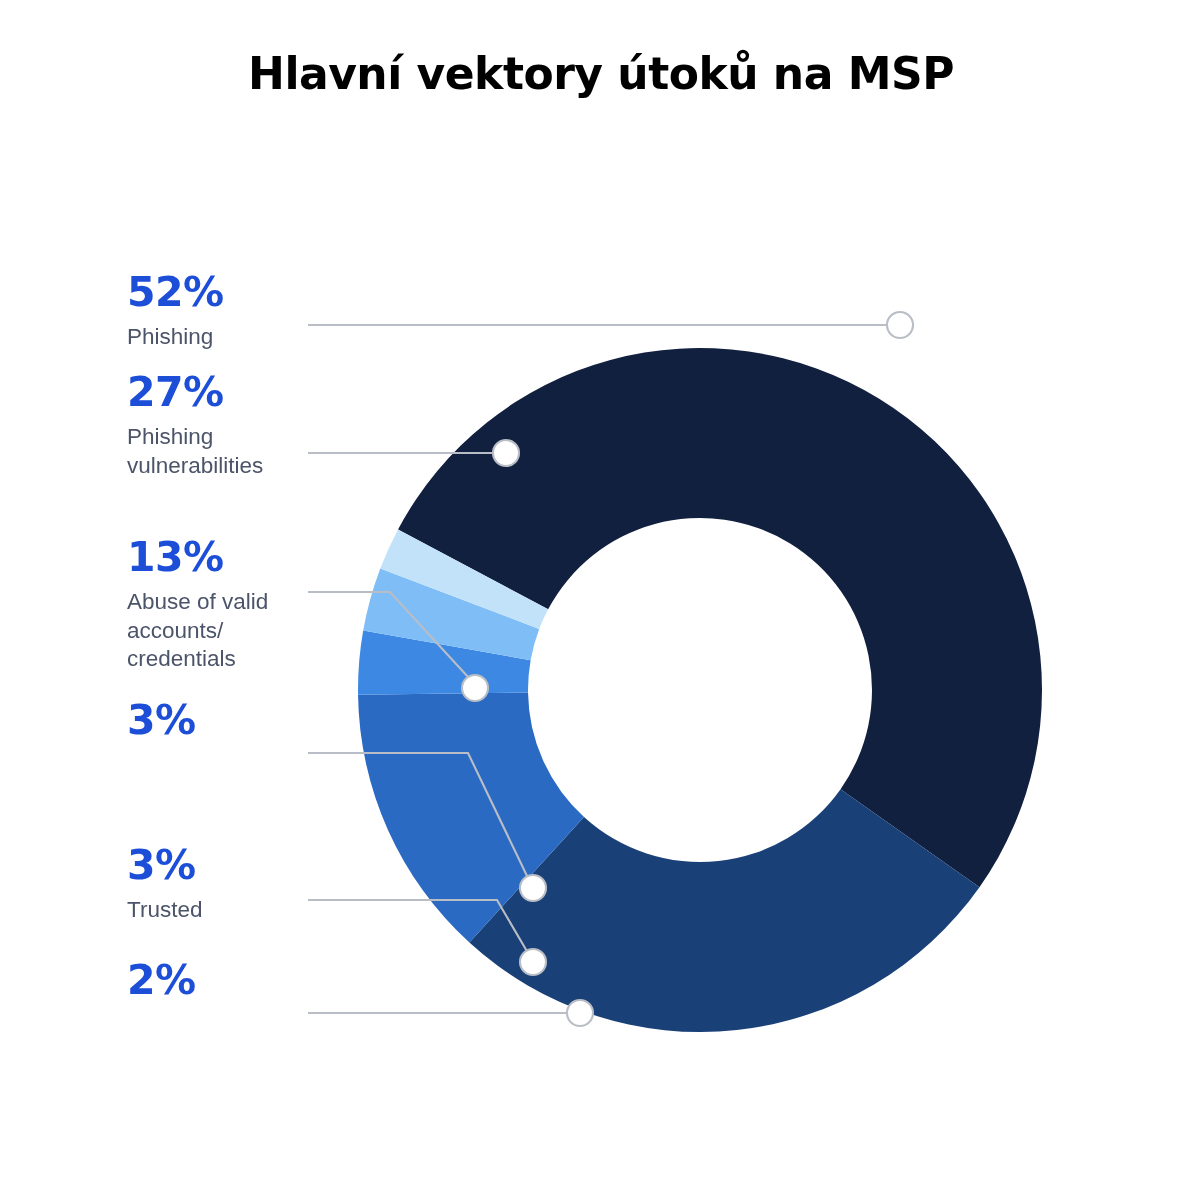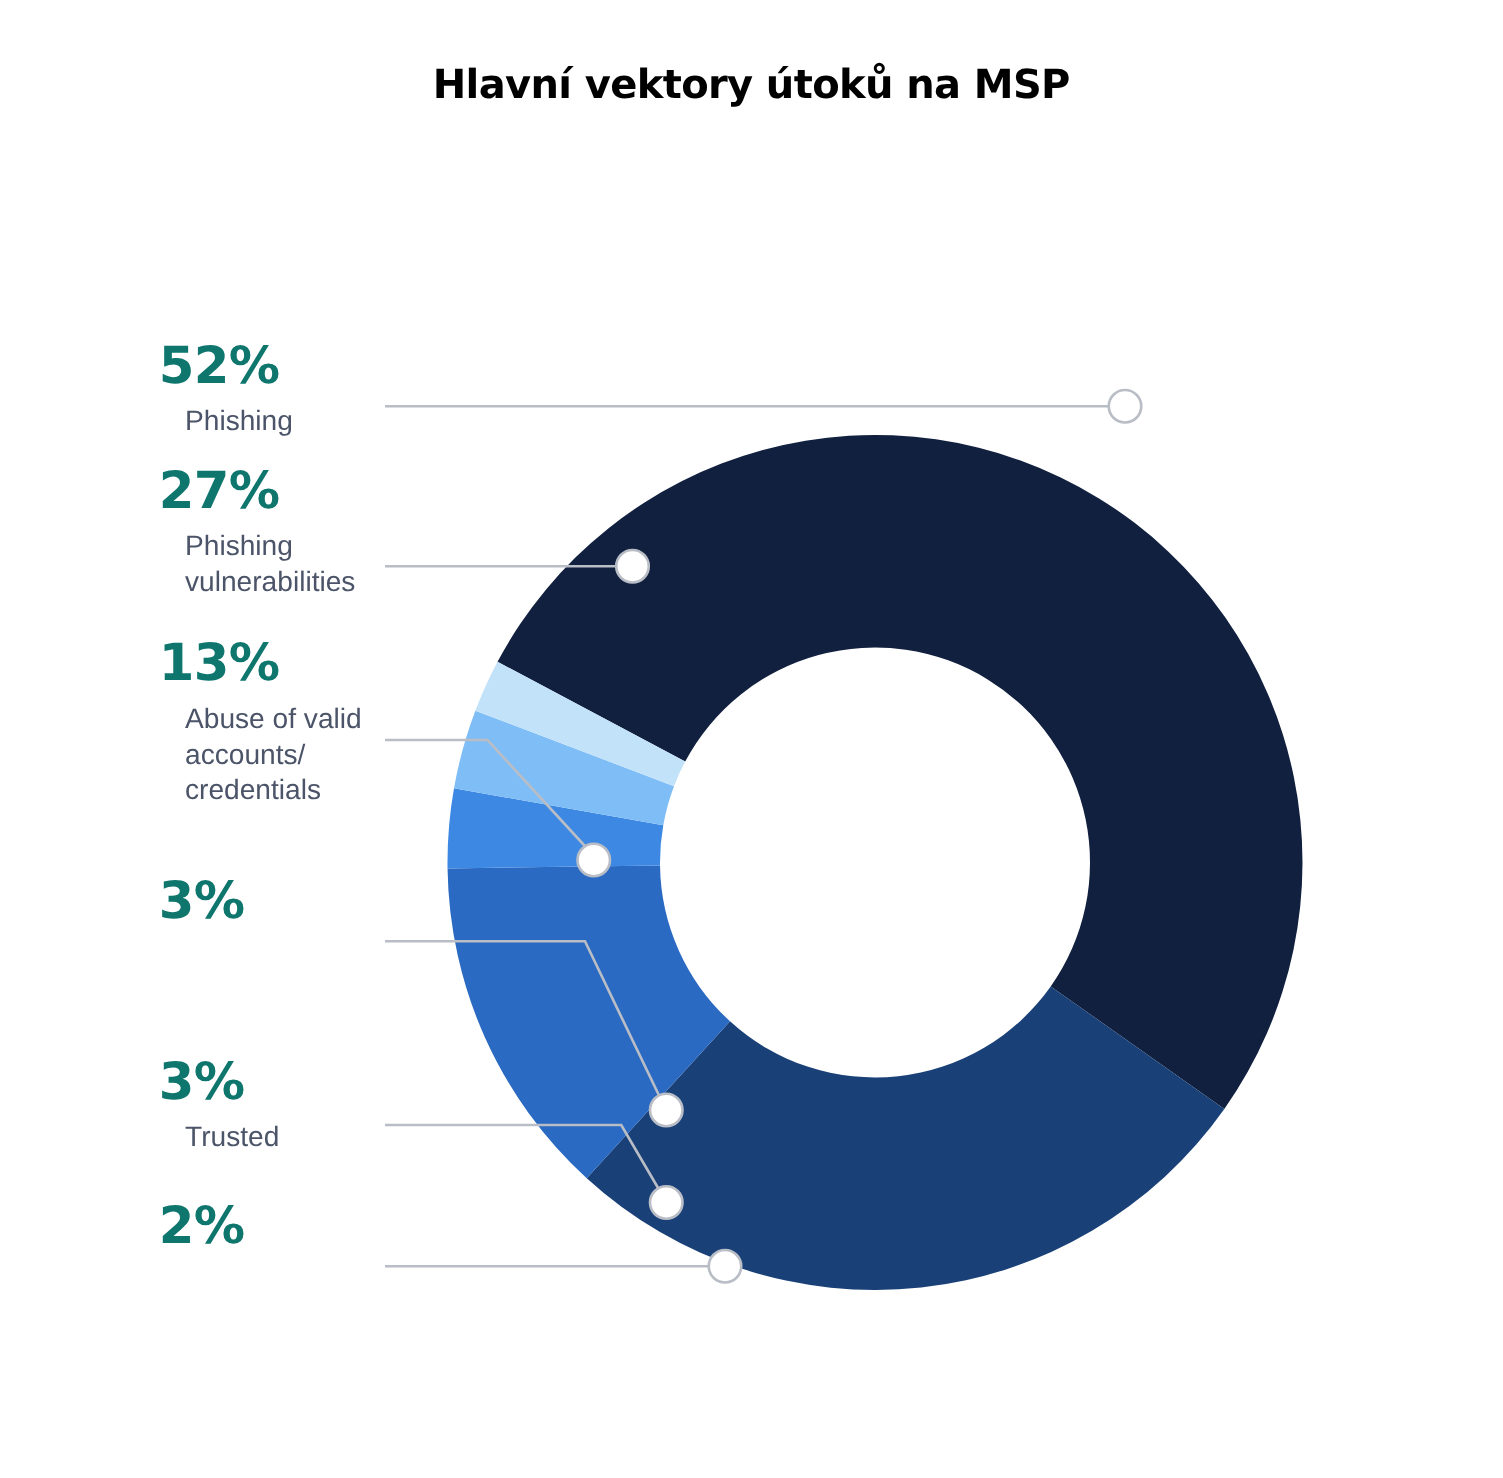--- a/index.html
+++ b/index.html
@@ -15,21 +15,21 @@
     font-family: "Liberation Sans", sans-serif;
     -webkit-font-smoothing: antialiased;
   }
 
   #chart-title {
     position: absolute;
     top: 48px;
     left: 0;
     width: 1202px;
     text-align: center;
-    font-size: 32px;
+    font-size: 44px;
     font-weight: bold;
     letter-spacing: -0.5px;
     color: #000000;
     font-family: "DejaVu Sans", sans-serif;
   }
 
   #figure {
     position: absolute;
     top: 0;
     left: 0;
@@ -37,35 +37,34 @@
     height: 1182px;
   }
 
   .legend-entry {
     position: absolute;
     left: 127px;
   }
   .legend-pct {
     font-size: 41px;
     font-weight: bold;
-    color: #0f766e;
+    color: #1d4ed8;
     letter-spacing: -0.5px;
     line-height: 1.0;
     font-family: "DejaVu Sans", sans-serif;
     margin-bottom: 10px;
     white-space: nowrap;
   }
   .legend-label {
     font-size: 22.5px;
     color: #4b5468;
     line-height: 1.27;
     font-family: "Liberation Sans", sans-serif;
     white-space: pre-line;
     max-width: 215px;
-    margin-left: 21px;
   }
 </style>
 </head>
 <body style="background: rgb(255, 255, 255);">
 
 <div id="chart-title">Hlavní vektory útoků na MSP</div>
 
 <svg id="figure" viewBox="0 0 1202 1182">
 
   <g>
@@ -100,21 +99,21 @@
   <div class="legend-pct">52%</div>
   <div class="legend-label">Phishing</div>
 </div>
 
 <div class="legend-entry" style="top:372px">
   <div class="legend-pct">27%</div>
   <div class="legend-label">Phishing
 vulnerabilities</div>
 </div>
 
-<div class="legend-entry" style="top:510px">
+<div class="legend-entry" style="top:537px">
   <div class="legend-pct">13%</div>
   <div class="legend-label">Abuse of valid
 accounts/
 credentials</div>
 </div>
 
 <div class="legend-entry" style="top:700px">
   <div class="legend-pct">3%</div>
 </div>
 

